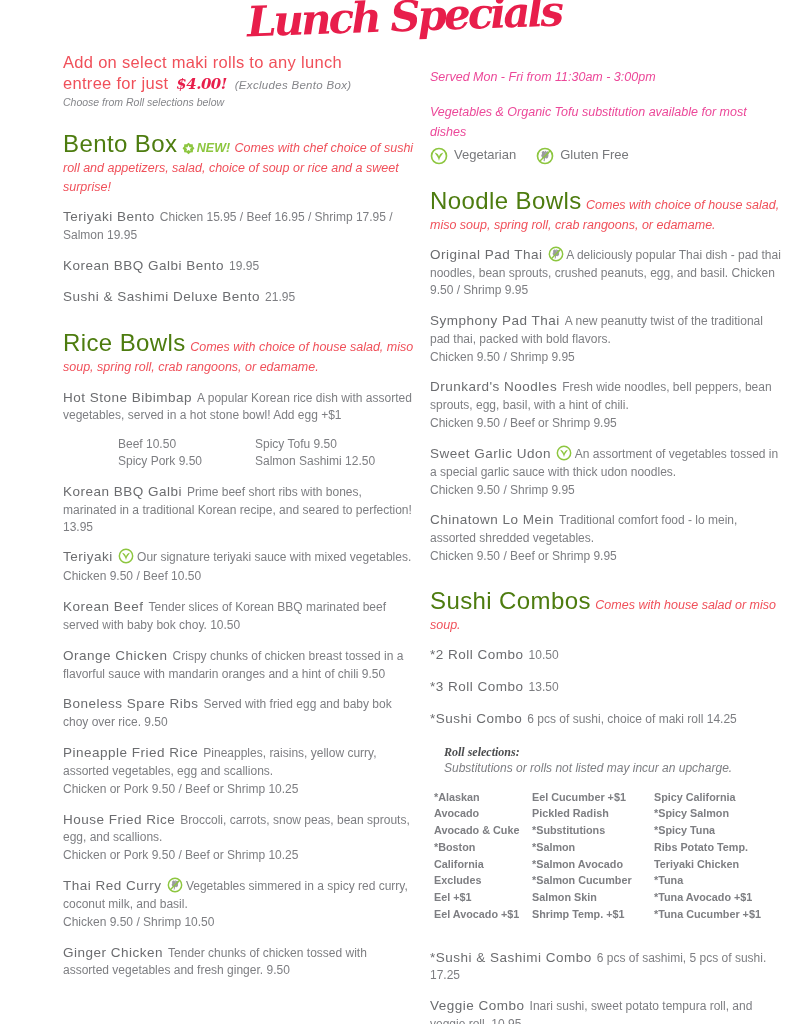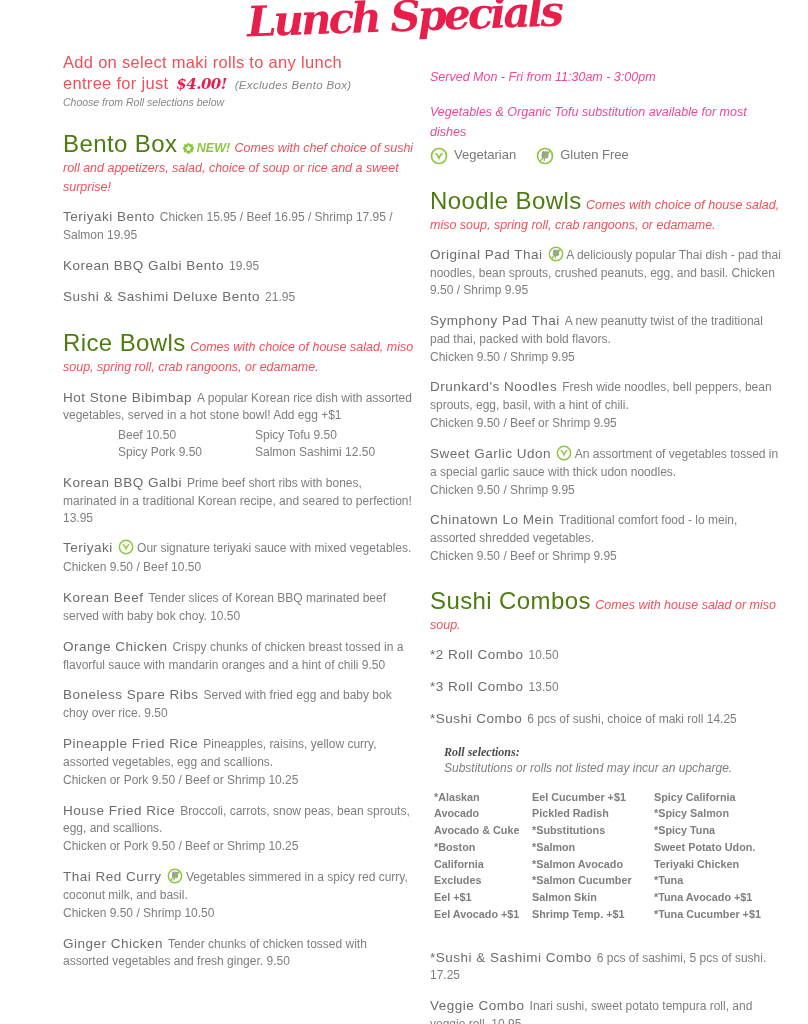--- a/index.html
+++ b/index.html
@@ -34,21 +34,21 @@
   .section { margin-top: 22px; }
   .sec-head { color: #4d7c0f; font-size: 24px; letter-spacing: .4px; }
   .sec-note { color: #f0505a; font-style: italic; font-size: 12.5px; line-height: 1.3; }
   .new-badge { white-space: nowrap; }
   .new-text { color: #8dc63f; font-style: italic; font-weight: bold; font-size: 12.5px; margin-left: 2px; }
 
   .dish { margin-top: 13px; font-size: 12px; line-height: 1.4; color: #7d7e82; }
   .dish-name { color: #6b6c6f; font-size: 13.5px; letter-spacing: .5px; margin-right: 5px; }
   .dish .line { margin-top: 1px; }
 
-  .price-grid { margin-left: 55px; margin-top: 3px; }
+  .price-grid { margin-left: 55px; margin-top: 12px; }
   .price-grid .row { display: flex; }
   .price-grid .cell { width: 137px; }
 
   .roll-selections { margin-top: 16px; }
   .rs-title { margin-left: 14px; font-family: "Liberation Serif", serif; font-weight: bold;
               font-style: italic; color: #4c4d4f; font-size: 12px; }
   .rs-sub { margin-left: 14px; font-style: italic; color: #7d7e82; font-size: 12px; margin-top: 1px; }
   .rs-table { display: flex; margin-left: 4px; margin-top: 14px; font-size: 10.8px; font-weight: bold; }
   .rs-col { line-height: 1.55; }
   .rs-col-0 { width: 98px; }
@@ -202,21 +202,21 @@
             <div class="rs-item">*Salmon</div>
             <div class="rs-item">*Salmon Avocado</div>
             <div class="rs-item">*Salmon Cucumber</div>
             <div class="rs-item">Salmon Skin</div>
             <div class="rs-item">Shrimp Temp. +$1</div>
           </div>
           <div class="rs-col rs-col-2">
             <div class="rs-item">Spicy California</div>
             <div class="rs-item">*Spicy Salmon</div>
             <div class="rs-item">*Spicy Tuna</div>
-            <div class="rs-item">Sweet Potato Udon.</div>
+            <div class="rs-item">Ribs Potato Temp.</div>
             <div class="rs-item">Teriyaki Chicken</div>
             <div class="rs-item">*Tuna</div>
             <div class="rs-item">*Tuna Avocado +$1</div>
             <div class="rs-item">*Tuna Cucumber +$1</div>
           </div>
         </div>
       </div>
       <div class="dish gap-before"><span class="dish-name">*Sushi &amp; Sashimi Combo</span><span class="dish-desc">6 pcs of sashimi, 5 pcs of sushi.  17.25</span></div>
       <div class="dish"><span class="dish-name">Veggie Combo</span><span class="dish-desc">Inari sushi, sweet potato tempura roll, and veggie roll.  10.95</span></div>
     </div>

